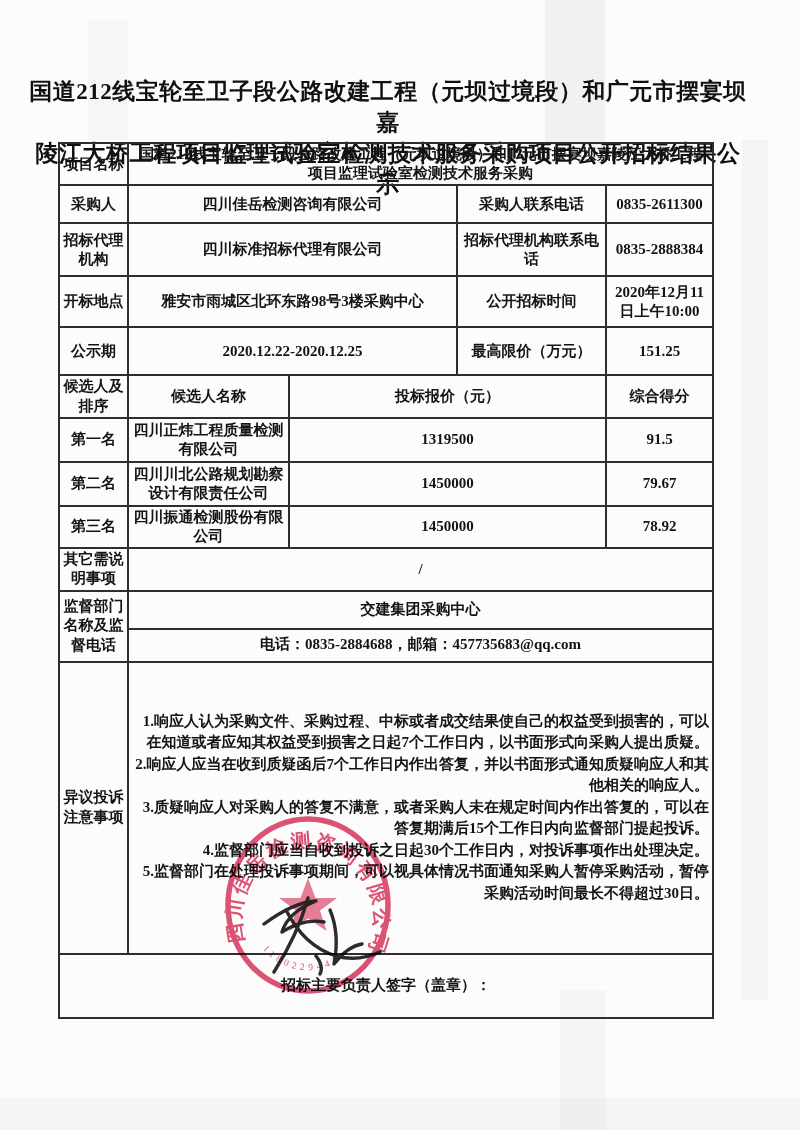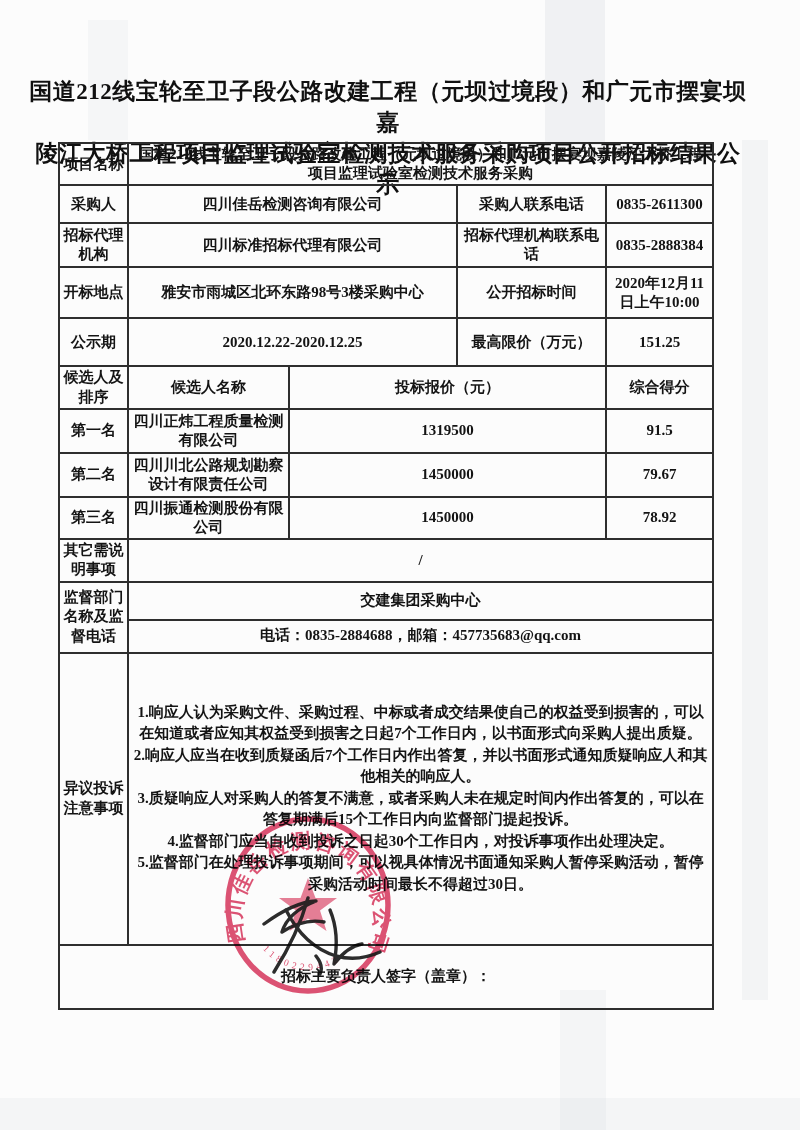--- a/index.html
+++ b/index.html
@@ -22,21 +22,21 @@
   }
   table.doc td{
     border:2px solid #2e2e2e;
     text-align:center;vertical-align:middle;
     padding:1px 3px;line-height:1.28;
     overflow:hidden;
   }
   td.lbl{padding:1px 2px;}
   td.left{text-align:left;padding-left:15px;margin-left:22px;}
   .objection-cell{padding:4px 8px;}
-  .objection-cell p{margin:0;text-align:center;line-height:21.5px;}
+  .objection-cell p{margin:0;text-align:right;line-height:21.5px;}
   .sig-row td{height:60px;}
   .stamp-wrap{
     position:absolute;left:212px;top:806px;width:200px;height:196px;
     mix-blend-mode:multiply;z-index:3;pointer-events:none;
   }
 </style>
 </head>
 <body>
 
 <div class="streak" style="left:545px;top:0;width:60px;height:145px;background:rgba(188,196,204,.18);"></div>
@@ -65,21 +65,21 @@
     <td colspan="4">国道212线宝轮至卫子段公路改建工程（元坝过境段）和广元市摆宴坝嘉陵江大桥工程项目监理试验室检测技术服务采购</td>
   </tr>
 
   <tr style="height:38px">
     <td class="lbl">采购人</td>
     <td colspan="2">四川佳岳检测咨询有限公司</td>
     <td>采购人联系电话</td>
     <td>0835-2611300</td>
   </tr>
 
-  <tr style="height:44px">
+  <tr style="height:53px">
     <td class="lbl">招标代理机构</td>
     <td colspan="2">四川标准招标代理有限公司</td>
     <td>招标代理机构联系电话</td>
     <td>0835-2888384</td>
   </tr>
 
   <tr style="height:51px">
     <td class="lbl">开标地点</td>
     <td colspan="2">雅安市雨城区北环东路98号3楼采购中心</td>
     <td>公开招标时间</td>

